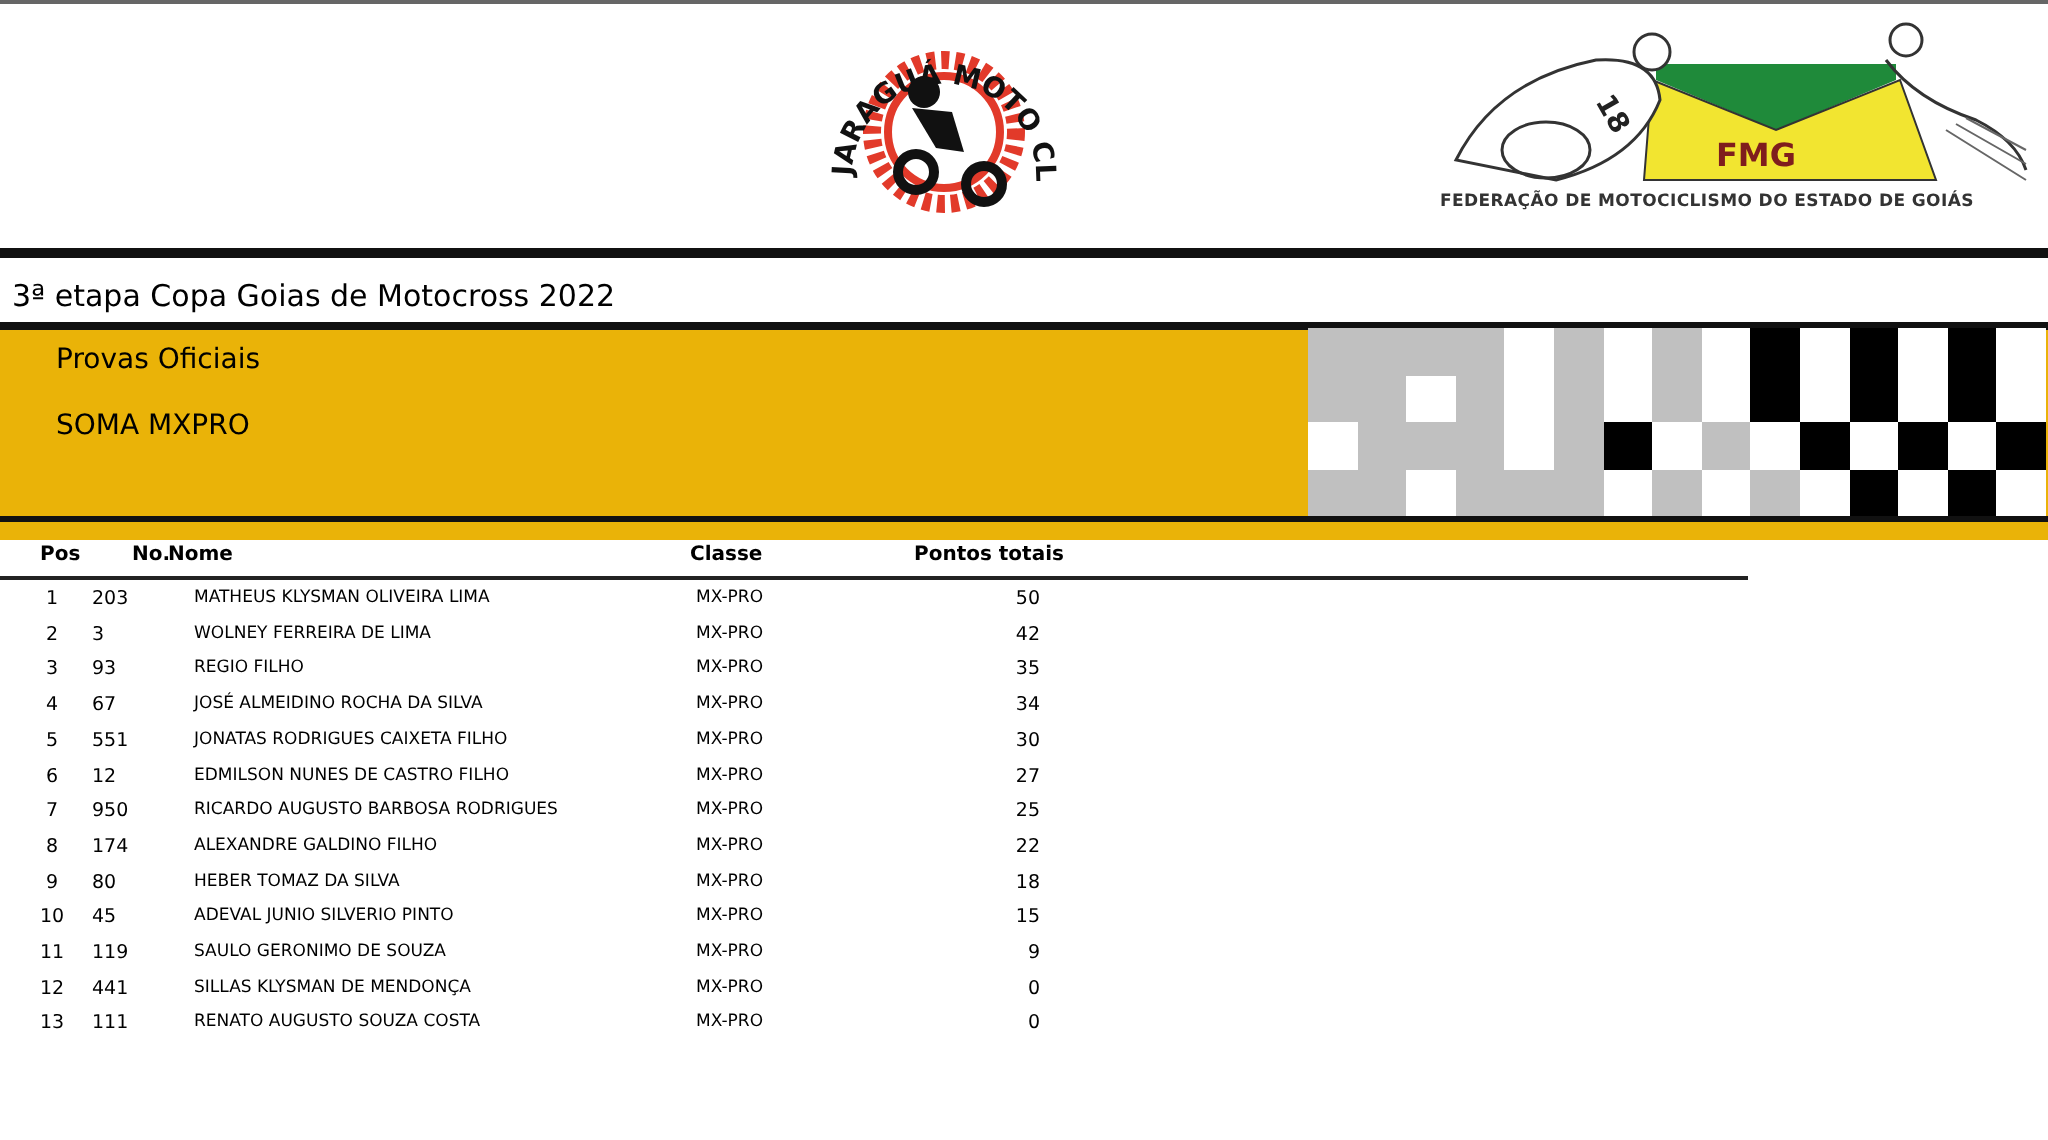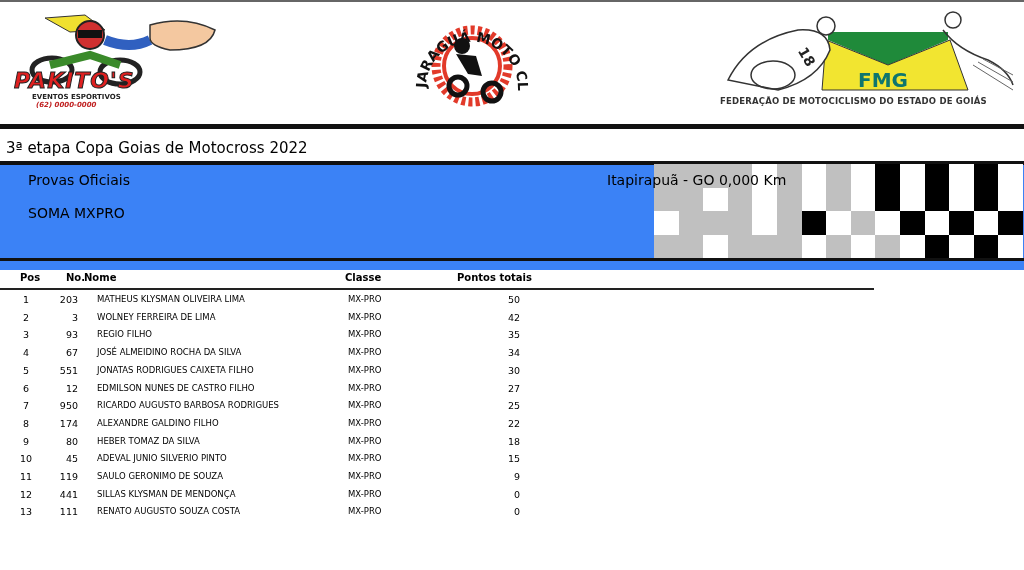--- a/index.html
+++ b/index.html
@@ -3,56 +3,41 @@
 <meta charset="utf-8">
 <style>
   html, body { margin:0; padding:0; }
   body { width:1024px; height:570px; background:#fff; font-family:"DejaVu Sans", sans-serif; color:#000; position:relative; overflow:hidden; }
   .banner { position:absolute; left:0; top:0; width:1024px; height:124px; background:#fff; border-top:2px solid #666; box-sizing:border-box; }
   .banner-rule { position:absolute; left:0; top:124px; width:1024px; height:5px; background:#111; }
   .logo { position:absolute; }
   .title-bar { position:absolute; left:0; top:129px; width:824px; height:33px; background:#fff; }
   .title-text { position:absolute; left:6px; top:10px; font-size:15px; }
   .title-rule { position:absolute; left:0; top:161px; width:1024px; height:4px; background:#111; }
-  .info-panel { position:absolute; left:0; top:165px; width:1024px; height:105px; background:#3b82f6; }
+  .info-panel { position:absolute; left:0; top:165px; width:1024px; height:105px; background:#eab308; }
   .info-rule { position:absolute; left:0; top:258px; width:1024px; height:3px; background:#111; }
   .info-line1 { position:absolute; left:28px; top:7px; font-size:14px; }
   .info-line2 { position:absolute; left:28px; top:40px; font-size:14px; }
   .info-location { position:absolute; left:607px; top:7px; font-size:14px; z-index:2; }
   .checker { position:absolute; left:654px; top:164px; display:grid; grid-template-columns:repeat(15, 24.6px); grid-template-rows:repeat(4, 23.5px); }
   .cell-g { background:#c0c0c0; } .cell-w { background:#fff; } .cell-b { background:#000; }
   .table-head { position:absolute; top:272px; font-size:10px; font-weight:bold; }
   .head-rule { position:absolute; left:0; top:288px; width:874px; height:2px; background:#222; }
   .row { position:absolute; left:0; width:874px; height:17px; font-size:8.5px; }
   .c-pos { position:absolute; left:14px; width:24px; text-align:center; font-size:9.5px; }
-  .c-no { position:absolute; left:46px; width:32px; text-align:right; font-size:9.5px; }
+  .c-no { position:absolute; left:46px; width:32px; font-size:9.5px; }
   .c-name { position:absolute; left:97px; white-space:nowrap; }
   .c-class { position:absolute; left:348px; }
   .c-pts { position:absolute; left:480px; width:40px; text-align:right; font-size:9.5px; }
 </style>
 </head>
 <body>
 
 <div class="banner">
 
-  <div class="logo" style="left:10px; top:8px; width:220px; height:100px;">
-    <svg width="220" height="100" viewBox="0 0 220 100">
-      <ellipse cx="42" cy="60" rx="20" ry="12" fill="none" stroke="#222" stroke-width="5"></ellipse>
-      <ellipse cx="110" cy="62" rx="20" ry="12" fill="none" stroke="#222" stroke-width="5"></ellipse>
-      <path d="M40 55 L80 45 L110 55" stroke="#3a8a2a" stroke-width="8" fill="none"></path>
-      <path d="M35 8 L75 5 L95 20 L60 22 Z" fill="#f0e030" stroke="#333" stroke-width="1"></path>
-      <circle cx="80" cy="25" r="14" fill="#d03030" stroke="#222" stroke-width="2"></circle>
-      <rect x="68" y="20" width="24" height="8" fill="#111"></rect>
-      <path d="M95 30 Q120 40 140 30" stroke="#3060c0" stroke-width="10" fill="none"></path>
-      <path d="M140 15 Q175 5 205 20 Q200 40 160 40 Q140 36 140 28 Z" fill="#f4c8a0" stroke="#333" stroke-width="1.5"></path>
-    </svg>
-    <div style="position:absolute; left:4px; top:58px; font-family:'DejaVu Sans',sans-serif; font-weight:bold; font-style:italic; font-size:22px; color:#e02020; -webkit-text-stroke:1px #222; letter-spacing:1px;">PAKITO'S</div>
-    <div style="position:absolute; left:22px; top:83px; font-size:7px; font-weight:bold; color:#222;">EVENTOS ESPORTIVOS</div>
-    <div style="position:absolute; left:26px; top:91px; font-size:7px; font-weight:bold; font-style:italic; color:#c02020;">(62) 0000-0000</div>
-  </div>
 
   <div class="logo" style="left:412px; top:8px; width:120px; height:100px;">
     <svg width="120" height="100" viewBox="0 0 120 100">
       <defs>
         <path id="arc" d="M14 78 A46 46 0 1 1 106 78"></path>
       </defs>
       <circle cx="60" cy="56" r="36" fill="none" stroke="#e23a2a" stroke-width="9" stroke-dasharray="4 3"></circle>
       <circle cx="60" cy="56" r="28" fill="none" stroke="#e23a2a" stroke-width="4"></circle>
       <text font-size="14" font-weight="bold" font-family="DejaVu Sans, sans-serif" fill="#111"><textPath href="#arc">JARAGUÁ MOTO CLUBE</textPath></text>
       <circle cx="50" cy="36" r="8" fill="#111"></circle>
@@ -67,35 +52,34 @@
       <path d="M110 22 L230 22 L230 30 L170 55 L110 30 Z" fill="#1f8a3a"></path>
       <path d="M108 30 L170 55 L232 30 L250 80 L104 80 Z" fill="#f2e530" stroke="#333" stroke-width="1"></path>
       <path d="M10 70 Q30 30 80 20 Q110 18 112 40 Q100 70 60 80 Z" fill="#fff" stroke="#333" stroke-width="1.5"></path>
       <ellipse cx="55" cy="65" rx="22" ry="14" fill="none" stroke="#333" stroke-width="1.5"></ellipse>
       <circle cx="108" cy="16" r="9" fill="#fff" stroke="#333" stroke-width="1.5"></circle>
       <text x="80" y="48" font-size="14" font-weight="bold" font-family="DejaVu Sans, sans-serif" fill="#222" transform="rotate(60 86 44)">18</text>
       <circle cx="235" cy="10" r="8" fill="#fff" stroke="#333" stroke-width="1.5"></circle>
       <path d="M225 20 Q240 40 270 50 Q290 60 295 75" fill="none" stroke="#333" stroke-width="1.5"></path>
       <path d="M255 55 L295 80 M260 52 L295 72 M265 49 L295 65" stroke="#666" stroke-width="1"></path>
     </svg>
-    <div style="position:absolute; left:140px; top:58px; font-size:20px; font-weight:bold; color:#0f766e;">FMG</div>
+    <div style="position:absolute; left:140px; top:58px; font-size:16px; font-weight:bold; color:#7f1d1d;">FMG</div>
     <div style="position:absolute; left:2px; top:86px; font-size:8.5px; font-weight:bold; color:#333; white-space:nowrap; letter-spacing:0.2px;">FEDERAÇÃO DE MOTOCICLISMO DO ESTADO DE GOIÁS</div>
   </div>
 </div>
 <div class="banner-rule"></div>
 
 <div class="title-bar">
   <div class="title-text">3ª etapa Copa Goias de Motocross 2022</div>
 </div>
 <div class="title-rule"></div>
 
 <div class="info-panel">
   <div class="info-line1">Provas Oficiais</div>
   <div class="info-line2">SOMA MXPRO</div>
-  <div class="info-location">Itapirapuã - GO 0,000 Km</div>
 </div>
 <div class="checker" id="checker">
     <div class="cell-g"></div>
     <div class="cell-g"></div>
     <div class="cell-g"></div>
     <div class="cell-g"></div>
     <div class="cell-w"></div>
     <div class="cell-g"></div>
     <div class="cell-w"></div>
     <div class="cell-g"></div>

